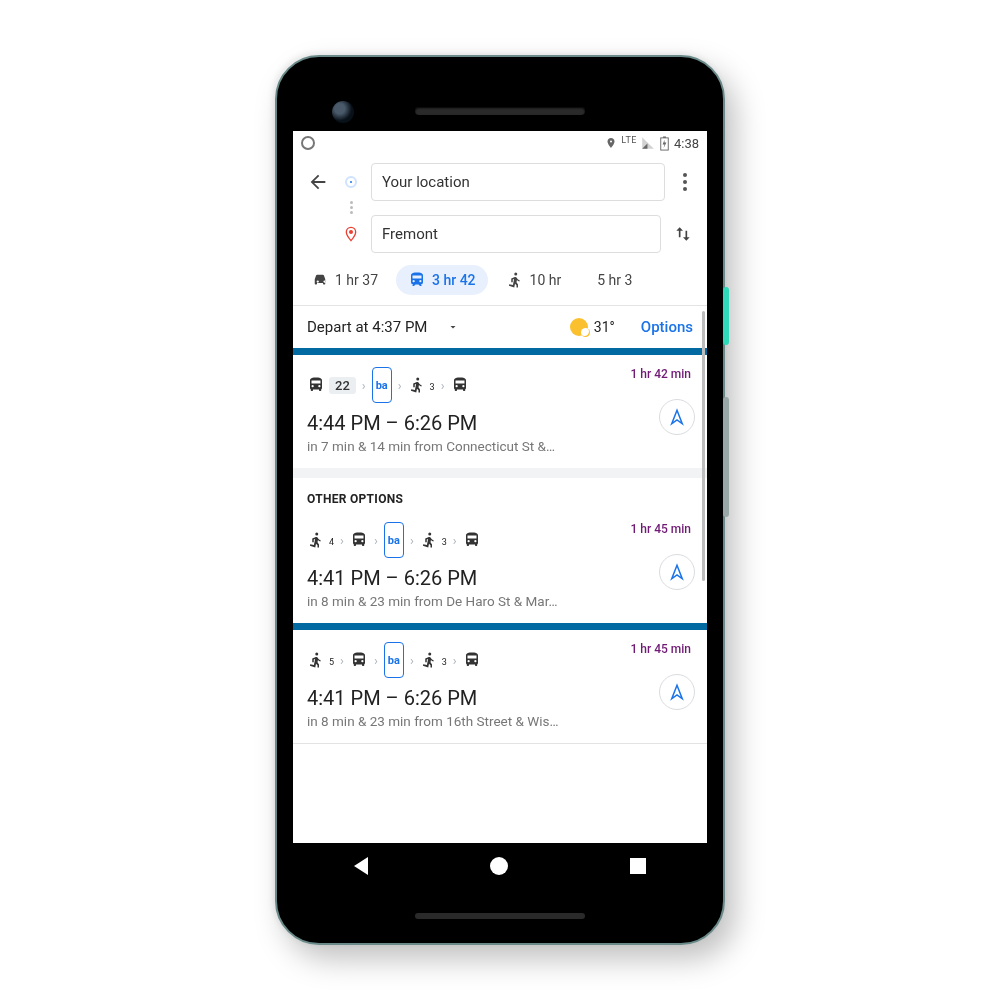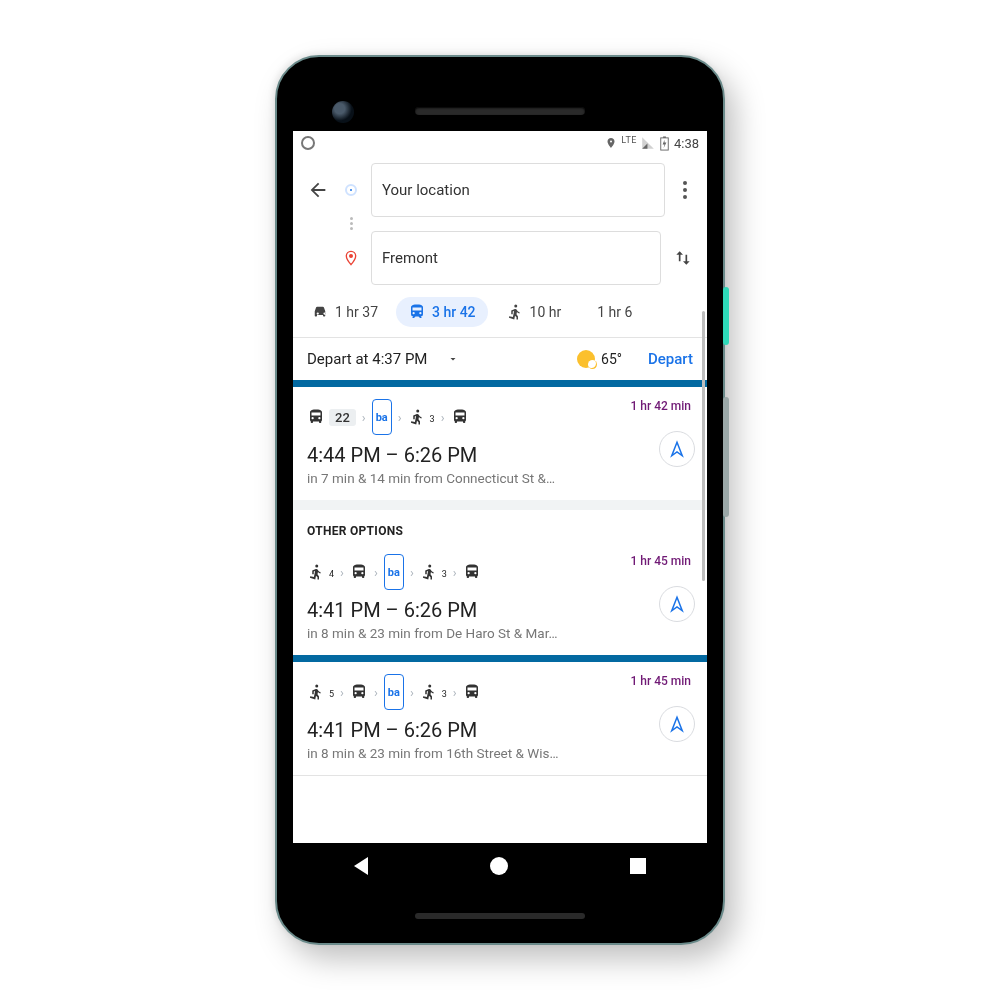--- a/index.html
+++ b/index.html
@@ -53,21 +53,21 @@
   }
   .status .dot { width:14px; height:14px; border:2px solid #777; border-radius:50%; }
   .status .spacer { flex:1; }
   .status .lte { font-size:9px; letter-spacing:0.5px; transform: translateY(-3px);}
   .status svg { display:block; }
 
   .header { padding: 8px 12px 6px 12px; }
   .row { display:flex; align-items:center; gap:10px; }
   .back-arrow { width:26px; height:26px; display:flex; align-items:center; justify-content:center; }
   .input {
-    flex:1; height:54px; border:1px solid #ddd; border-radius:4px;
+    flex:1; height:38px; border:1px solid #ddd; border-radius:4px;
     display:flex; align-items:center; padding: 0 10px;
     font-size:15px; color:#333;
   }
   .more-dots { width:20px; display:flex; flex-direction:column; align-items:center; gap:3px; }
   .more-dots span { width:4px; height:4px; background:#555; border-radius:50%; }
   .swap { width:24px; height:24px; display:flex; align-items:center; justify-content:center; }
   .origin-marker {
     width:20px; display:flex; justify-content:center;
   }
   .origin-marker .ring { width:12px; height:12px; border:2px solid #cfe2ff; border-radius:50%; position:relative; }
@@ -254,38 +254,38 @@
             <circle cx="13" cy="4" r="2"></circle>
             <path d="M11 22l1-5 2 2v3h2v-4l-2-3 .6-3A5 5 0 0018 14v-2a3 3 0 01-2.6-1.5L14.3 9a2 2 0 00-1.7-1c-.3 0-.5 0-.8.1L7 10v5h2v-3.7l1.8-.7-1.6 8.2-4.9-1-.4 2z"></path>
           </svg>
         <span>10 hr</span>
       </div>
       <div class="mode-tab cut">
         <svg viewBox="0 0 24 24" fill="#444">
             <circle cx="13" cy="4" r="2"></circle>
             <path d="M15 22v-5l-2-2-1 3-3-1 2-6a2 2 0 012-1l3 1 2 3-2 1-1-2-1 1 2 3v5zM6 9l2-2 2 2-2 2z"></path>
           </svg>
-        <span>1 hr 6</span>
+        <span>5 hr 3</span>
       </div>
     </div>
 
     <div class="divider"></div>
 
     <div class="controls">
       <div class="depart">
         <span>Depart at 4:37 PM</span>
         <svg width="12" height="12" viewBox="0 0 24 24" fill="#444">
             <path d="M7 10l5 5 5-5z"></path>
           </svg>
       </div>
       <div class="weather">
         <span class="sun"></span>
-        <span>65°</span>
-      </div>
-      <div class="options"><span>Depart</span></div>
+        <span>31°</span>
+      </div>
+      <div class="options"><span>Options</span></div>
     </div>
 
     <div class="route">
       <div class="legs">
         <svg class="leg-icon" viewBox="0 0 24 24" fill="#333">
             <path d="M4 16a2 2 0 001 1.7V19a1 1 0 001 1h1a1 1 0 001-1v-1h8v1a1 1 0 001 1h1a1 1 0 001-1v-1.3A2 2 0 0020 16V6c0-3.5-4-4-8-4S4 2.5 4 6zM7.5 15A1.5 1.5 0 119 13.5 1.5 1.5 0 017.5 15zm9 0A1.5 1.5 0 1118 13.5 1.5 1.5 0 0116.5 15zM18 10H6V6h12z"></path>
           </svg>
         <span class="chip">22</span>
         <span class="chev">›</span>
         <span class="ba-badge">ba</span>

